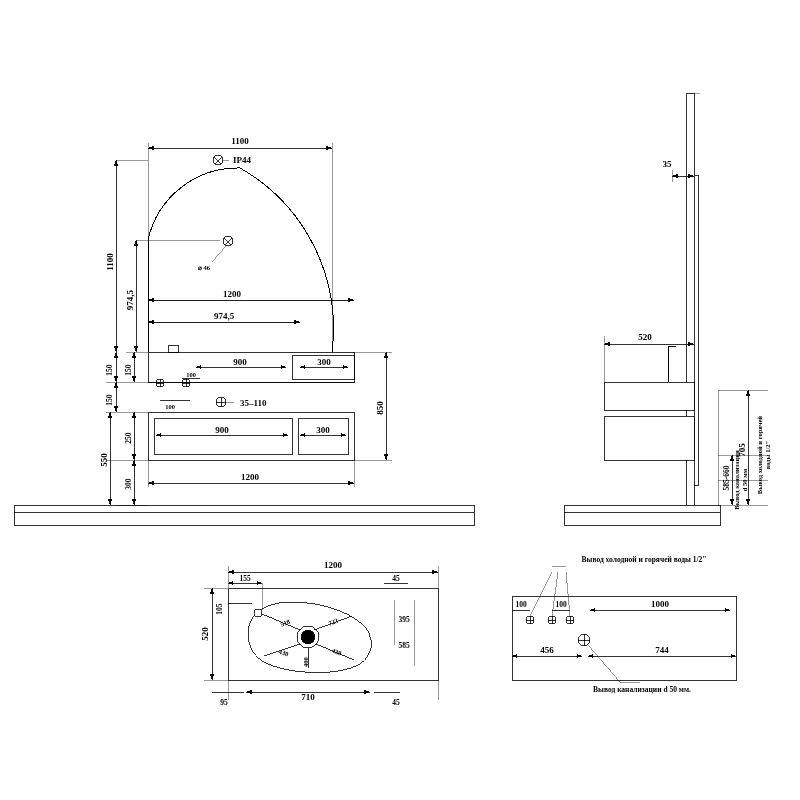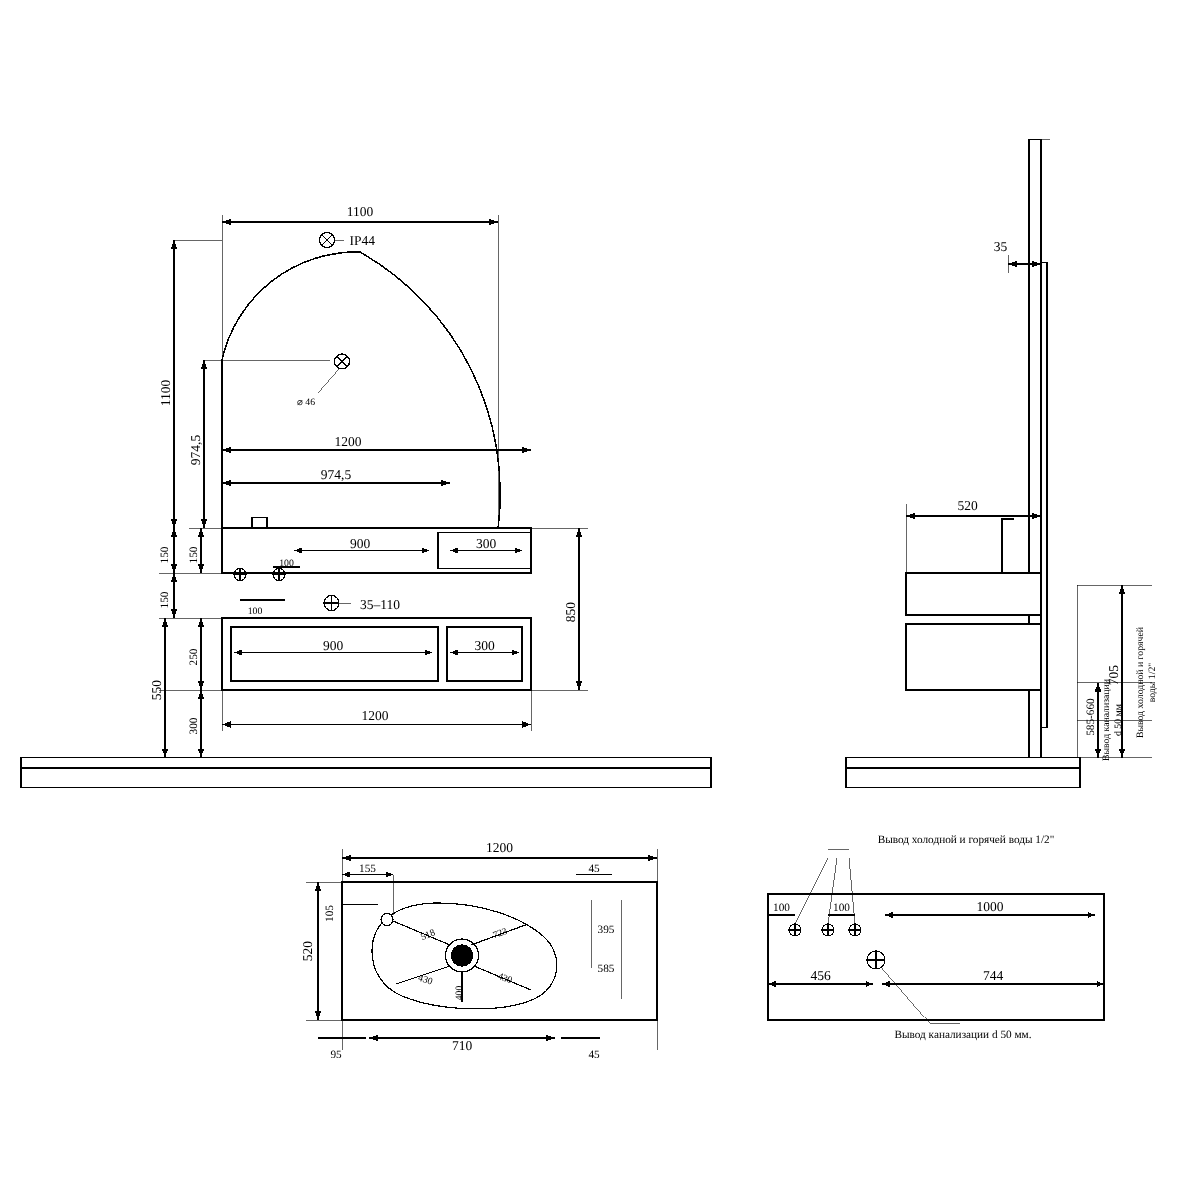--- a/index.html
+++ b/index.html
@@ -3,21 +3,21 @@
 <meta charset="utf-8">
 <style>
   html,body{margin:0;padding:0;}
   body{
     width:800px;height:800px;
     background:#ffffff;
     font-family:"Liberation Serif", serif;
     color:#000;
     overflow:hidden;
   }
-  #sheet{position:relative;width:668px;height:800px;}
+  #sheet{position:relative;width:668px;height:800px;font-weight:bold;}
   svg{display:block;}
   .lbl{font-family:"Liberation Serif", serif;font-size:9px;fill:#000;}
   .lbl-sm{font-family:"Liberation Serif", serif;font-size:7.5px;fill:#000;}
   .lbl-xs{font-family:"Liberation Serif", serif;font-size:6.5px;fill:#000;}
 </style>
 </head>
 <body>
 
 <div id="sheet">
 <svg width="800" height="800" viewBox="0 0 800 800">

